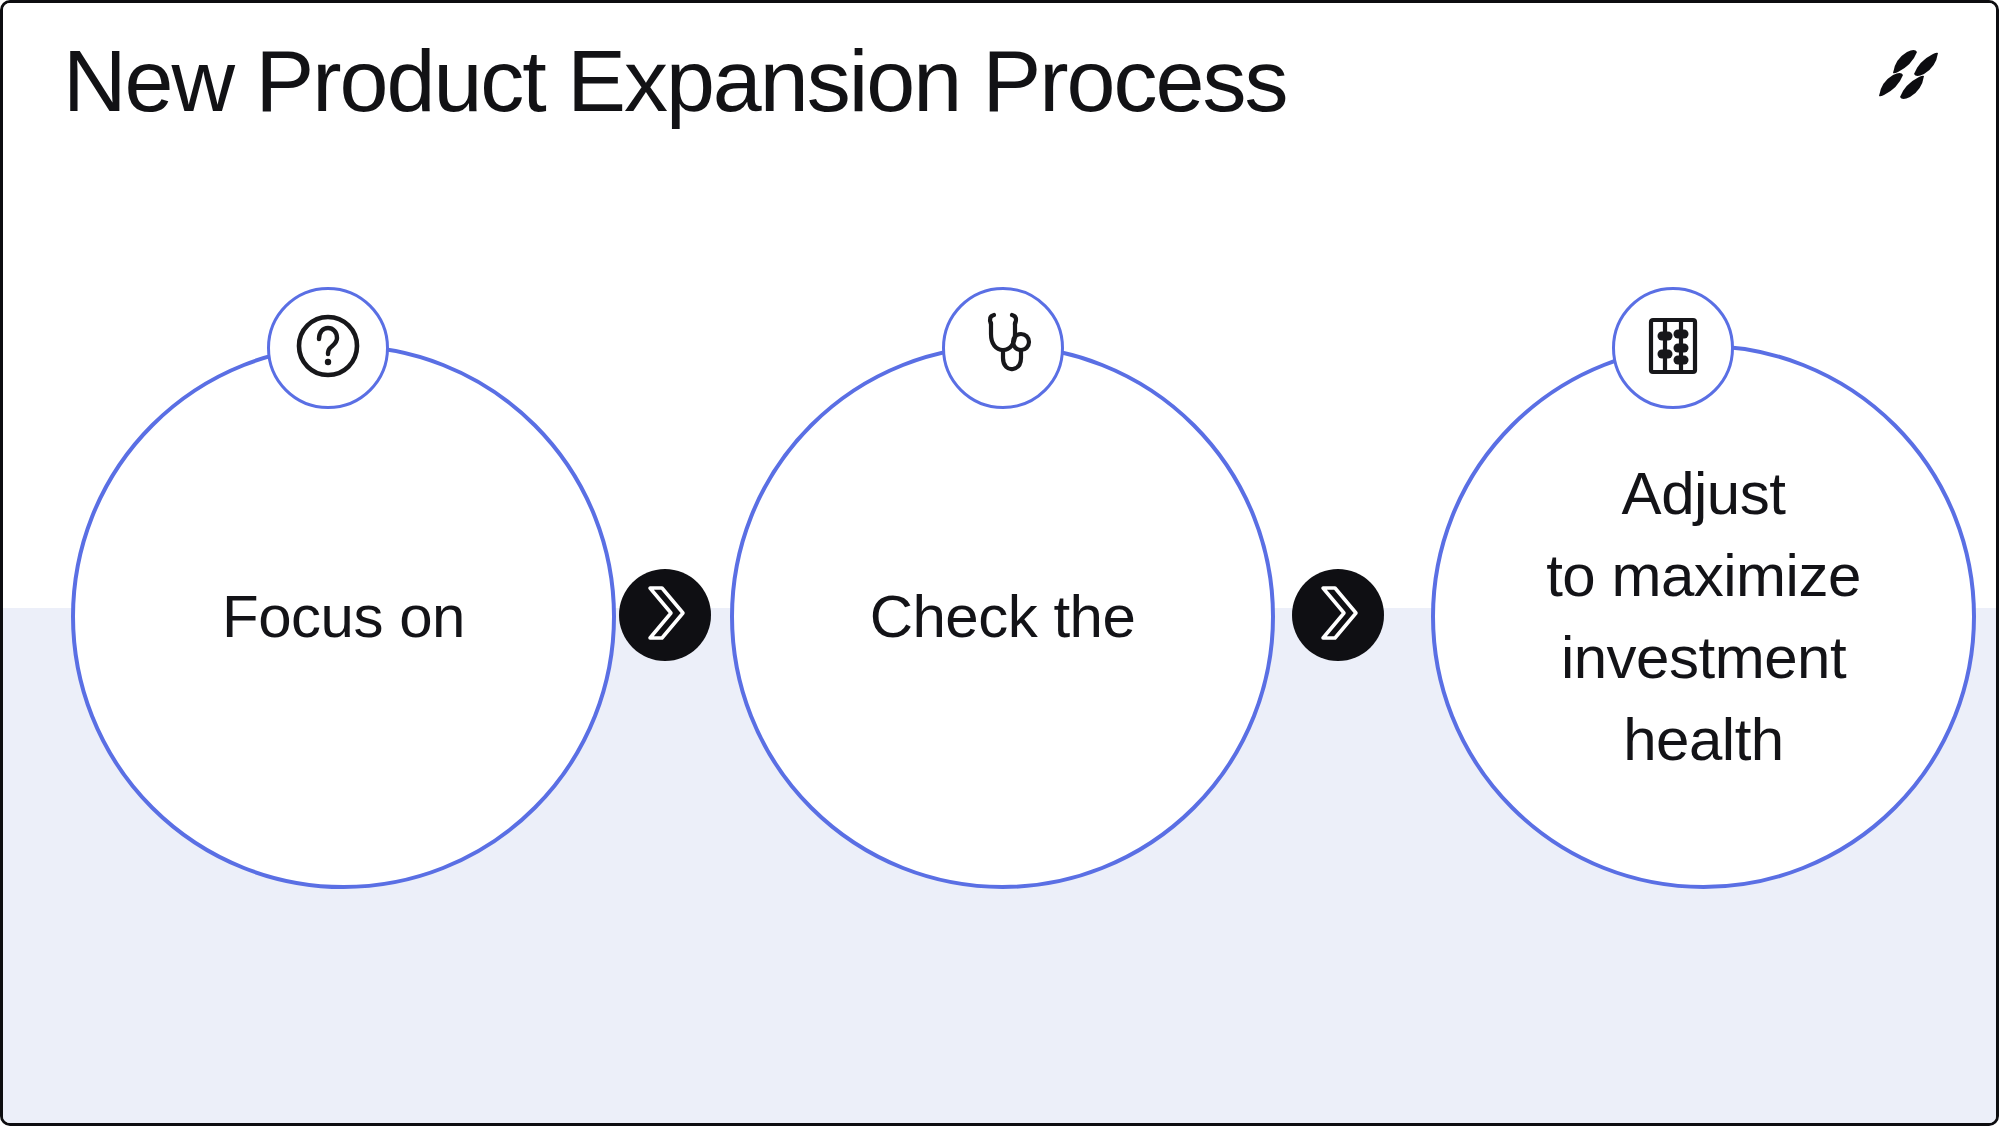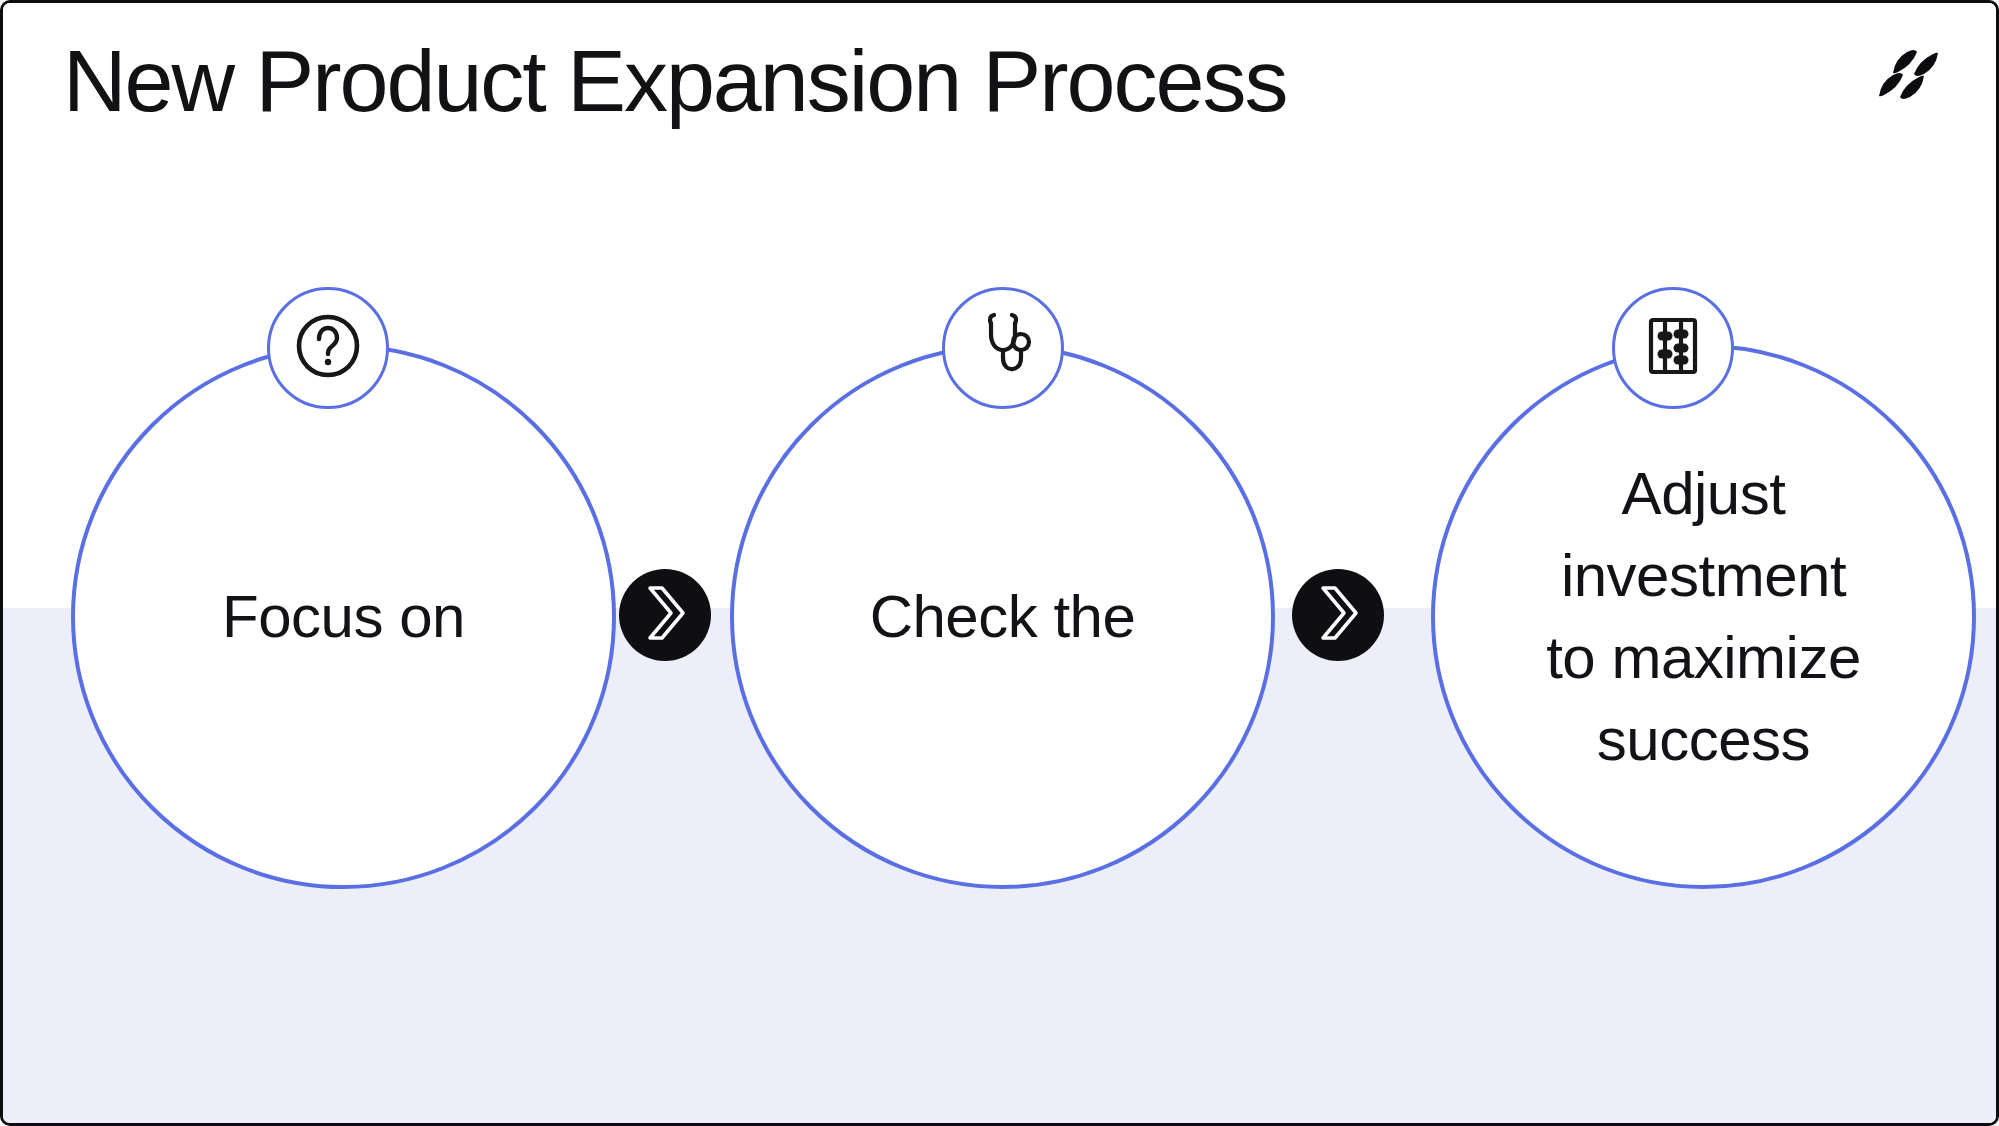--- a/index.html
+++ b/index.html
@@ -124,23 +124,23 @@
     <span>
       <svg width="92" height="92" viewBox="-46 -46 92 92" aria-hidden="true">
         <path d="M-15 -25 L-3 -25 L18 0 L-3 25 L-15 25 L6 0 Z" fill="none" stroke="#ffffff" stroke-width="3.5" stroke-linejoin="round"></path>
       </svg>
     </span>
   </div>
 
   <div class="step-circle c3">
     <div class="step-text">
       <span>Adjust</span>
+      <span>to maximize</span>
       <span>investment</span>
-      <span>to maximize</span>
-      <span>success</span>
+      <span>health</span>
     </div>
   </div>
   <div class="icon-badge b3">
     <span>
       <svg width="68" height="68" viewBox="0 0 68 68" aria-hidden="true">
         <g fill="none" stroke="#17171a" stroke-width="4.2" stroke-linejoin="round">
           <rect x="12" y="8" width="44" height="52" rx="2"></rect>
           <line x1="26" y1="8" x2="26" y2="60"></line>
           <line x1="42" y1="8" x2="42" y2="60"></line>
         </g>

